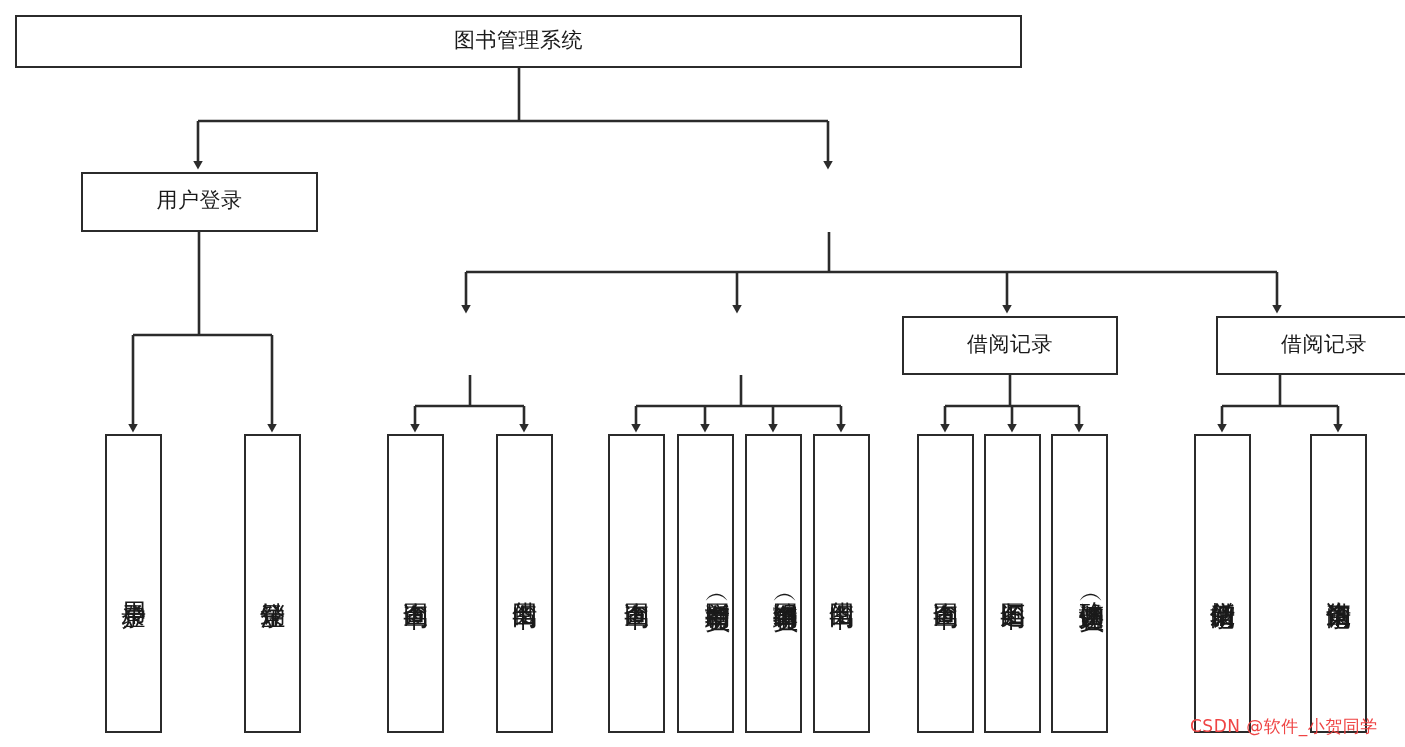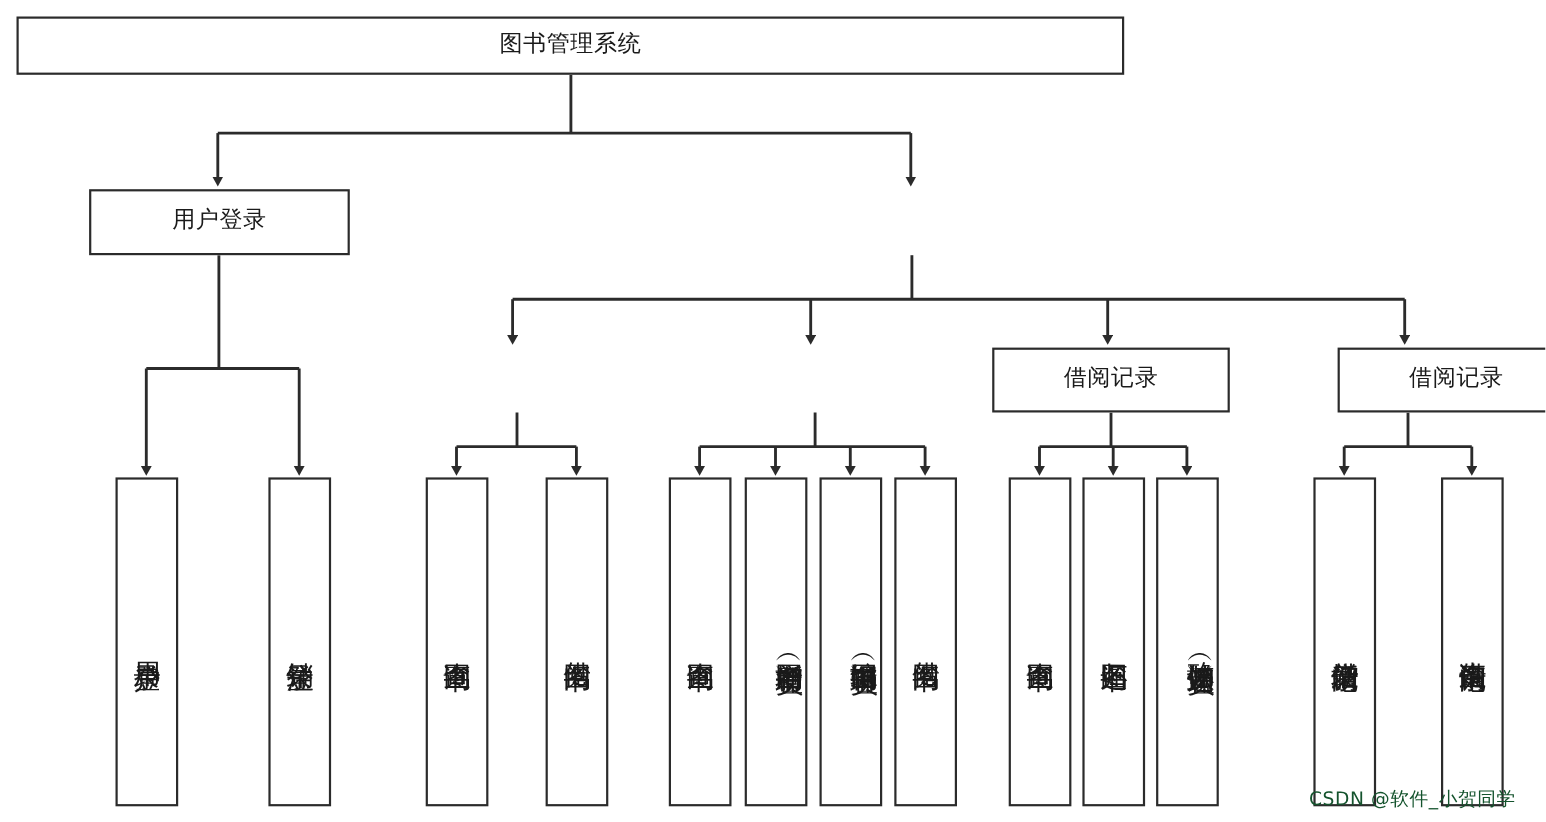--- a/index.html
+++ b/index.html
@@ -56,21 +56,21 @@
     padding-top: 6px;
     text-align: center;
   }
   .node-v.center-v {
     align-items: center;
     padding-top: 0;
   }
   .watermark {
     position: absolute;
     font-size: 17px;
-    color: #14532d;
+    color: #ef4444;
     white-space: nowrap;
     letter-spacing: 0.5px;
   }
 </style>
 </head>
 <body>
 
 <div id="canvas">
 
   <svg class="edges" viewBox="0 0 1405 747">

